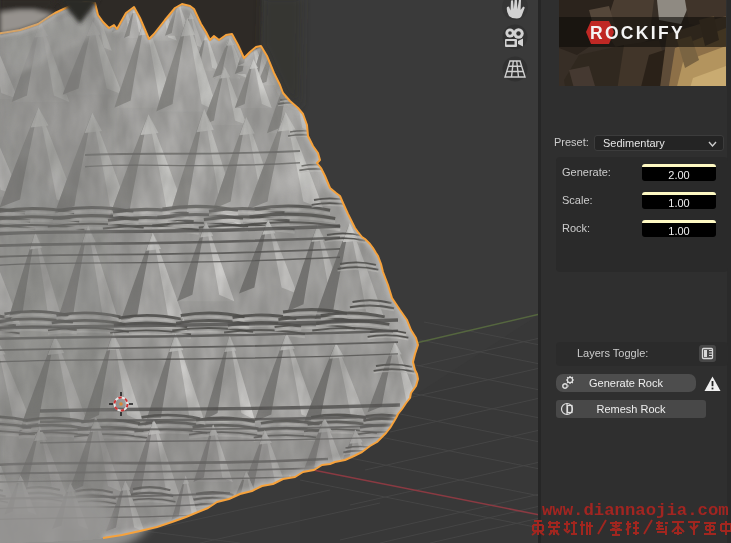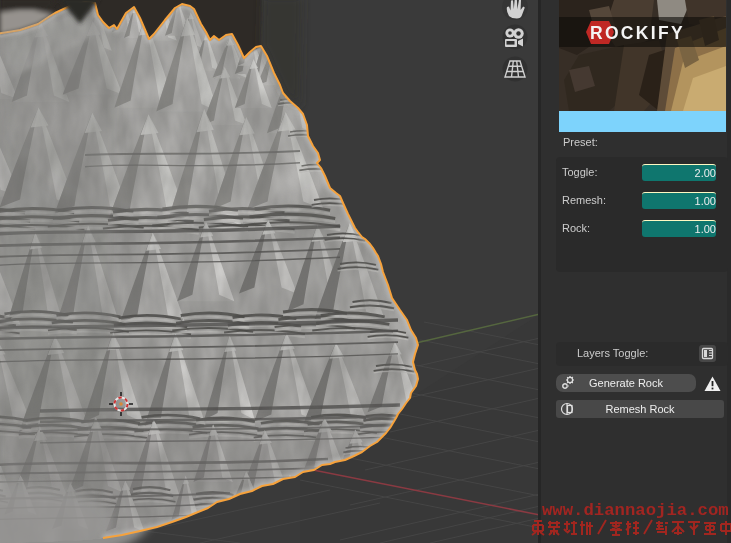--- a/index.html
+++ b/index.html
@@ -2,22 +2,22 @@
 <html><head>
 <meta charset="utf-8">
 <style>
   html,body{margin:0;padding:0;width:731px;height:543px;overflow:hidden;background:#303030;
     font-family:"Liberation Sans",sans-serif;}
   #stage{position:absolute;left:0;top:0;width:731px;height:543px;}
   #viewport{position:absolute;left:0;top:0;width:540px;height:543px;background:#3a3a3a;}
   #seam{position:absolute;left:538px;top:0;width:3px;height:543px;background:#262626;}
   #panel{position:absolute;left:541px;top:0;width:190px;height:543px;background:#2f2f2f;}
   .lab{position:absolute;color:#cccccc;font-size:11px;}
-  .valbox{position:absolute;left:86px;width:74px;height:17px;background:#0f766e;border-radius:3px;
-    color:#ededed;font-size:11px;text-align:right;line-height:17px;border-top:1px solid #fef9c3;box-sizing:border-box;}
+  .valbox{position:absolute;left:86px;width:74px;height:17px;background:#000000;border-radius:3px;
+    color:#ededed;font-size:11px;text-align:center;line-height:17px;border-top:3px solid #fef9c3;box-sizing:border-box;}
   .subpanel{position:absolute;left:15px;width:172px;background:#2a2a2a;border-radius:4px;}
 </style>
 </head>
 <body>
 <div id="stage">
   <div id="viewport">
     <svg width="540" height="543" viewBox="0 0 540 543">
       <defs>
         <filter id="soft" x="-30%" y="-30%" width="160%" height="160%">
             <feGaussianBlur stdDeviation="5"></feGaussianBlur>
@@ -810,21 +810,21 @@
           <path d="M508.3,66.2 L521.7,66.2 M506.6,71.5 L523.4,71.5"></path>
         </g>
       </g>
     </svg>
   </div>
   <div id="seam"></div>
 
   <div id="panel">
       <div style="position:absolute;right:0;top:0;width:4px;height:543px;background:#2a2a2a;"></div>
 
-    <div style="position:absolute;left:18px;top:0;width:167px;height:132px;overflow:hidden;background:#7dd3fc;">
+    <div style="position:absolute;left:18px;top:0;width:167px;height:86px;overflow:hidden;background:#ec4899;">
       <svg width="167" height="111" viewBox="0 0 167 111">
         <rect width="167" height="111" fill="#372e26"></rect>
         <polygon points="0,0 55,0 48,35 18,55 0,48" fill="#2b231c"></polygon>
         <polygon points="55,0 95,0 90,40 60,52 45,30" fill="#4a3d31"></polygon>
         <polygon points="20,55 65,45 80,85 50,111 10,111 5,80" fill="#30281f"></polygon>
         <polygon points="65,45 100,40 112,80 85,111 55,111" fill="#413529"></polygon>
         <polygon points="90,55 120,45 130,90 100,111 80,95" fill="#2a2118"></polygon>
         <polygon points="98,0 132,0 122,24 100,20" fill="#8f8a82"></polygon>
         <polygon points="126,0 167,0 167,30 130,24" fill="#40342a"></polygon>
         <polygon points="108,34 167,16 167,111 98,111" fill="#5e4c38"></polygon>
@@ -834,26 +834,31 @@
         <polygon points="118,40 132,36 140,60 126,68" fill="#7a6442"></polygon>
         <polygon points="140,20 155,16 160,40 146,46" fill="#584732"></polygon>
         <polygon points="30,10 50,6 56,26 36,32" fill="#55473a"></polygon>
         <polygon points="10,70 30,66 36,86 16,92" fill="#453931"></polygon>
         <rect x="0" y="17" width="167" height="30" fill="#0d0b09" opacity="0.6"></rect>
         <polygon points="32,21 50,21 55,32 50,44 32,44 27,32" fill="#c02824"></polygon>
         <text x="31" y="39" font-family="Liberation Sans, sans-serif" font-size="17.5" font-weight="bold" fill="#f4f4f4" letter-spacing="2.3">ROCKIFY</text>
       </svg>
     </div>
 
-    <div class="lab" style="left:13px;top:136px;margin-left:9px;">Preset:</div>
+    <div class="lab" style="left:13px;top:136px;">Preset:</div>
+    <div style="position:absolute;left:53px;top:135px;width:130px;height:16px;background:#242424;border:1px solid #3c3c3c;border-radius:3px;box-sizing:border-box;color:#e5e5e5;font-size:11px;line-height:14px;padding-left:8px;">Sedimentary
+      <svg width="9" height="6" viewBox="0 0 9 6" style="position:absolute;right:6px;top:5px;">
+          <path d="M1,1 L4.5,5 L8,1" stroke="#cccccc" stroke-width="1.4" fill="none"></path>
+        </svg>
+    </div>
 
     <div class="subpanel" style="top:157px;height:115px;">
-      <div class="lab" style="left:6px;top:9px;">Toggle:</div>
+      <div class="lab" style="left:6px;top:9px;">Generate:</div>
       <div class="valbox" style="top:7px;">2.00</div>
-      <div class="lab" style="left:6px;top:37px;">Remesh:</div>
+      <div class="lab" style="left:6px;top:37px;">Scale:</div>
       <div class="valbox" style="top:35px;">1.00</div>
       <div class="lab" style="left:6px;top:65px;">Rock:</div>
       <div class="valbox" style="top:63px;">1.00</div>
     </div>
 
 
     <div class="subpanel" style="top:342px;height:24px;background:#2b2b2b;">
       <div class="lab" style="left:21px;top:5px;">Layers Toggle:</div>
       <div style="position:absolute;right:12px;top:3px;width:17px;height:17px;background:#474747;border-radius:3px;">
         <svg width="17" height="17" viewBox="0 0 17 17">
@@ -876,21 +881,21 @@
         </g>
       </svg>
     </div>
 
     <svg width="17" height="16" viewBox="0 0 17 16" style="position:absolute;left:163px;top:376px;">
       <path d="M8.5,0.5 L16.5,15 H0.5 Z" fill="#f0f0f0"></path>
       <rect x="7.6" y="5" width="1.8" height="5.2" fill="#222"></rect>
       <rect x="7.6" y="11.6" width="1.8" height="1.8" fill="#222"></rect>
     </svg>
 
-    <div style="position:absolute;left:15px;top:400px;width:168px;height:18px;background:#484848;border-radius:3px;color:#eeeeee;font-size:11px;text-align:center;line-height:18px;">Remesh Rock
+    <div style="position:absolute;left:15px;top:400px;width:150px;height:18px;background:#484848;border-radius:3px;color:#eeeeee;font-size:11px;text-align:center;line-height:18px;">Remesh Rock
       <svg width="18" height="18" viewBox="0 0 18 18" style="position:absolute;left:3px;top:0;">
         <circle cx="8" cy="9" r="5.5" fill="none" stroke="#e0e0e0" stroke-width="1.2"></circle>
         <path d="M8,3.5 v11" stroke="#e0e0e0" stroke-width="1.2"></path>
         <rect x="8.5" y="5.5" width="4.5" height="7" fill="none" stroke="#e0e0e0" stroke-width="1.2"></rect>
       </svg>
     </div>
   </div>
 
   <div style="position:absolute;left:12px;top:0;width:731px;height:543px;pointer-events:none;">
     <div style="position:absolute;left:530px;top:501px;color:#a12521;font-family:'Liberation Mono',monospace;font-size:17.3px;font-weight:bold;letter-spacing:0;">www.diannaojia.com</div>

